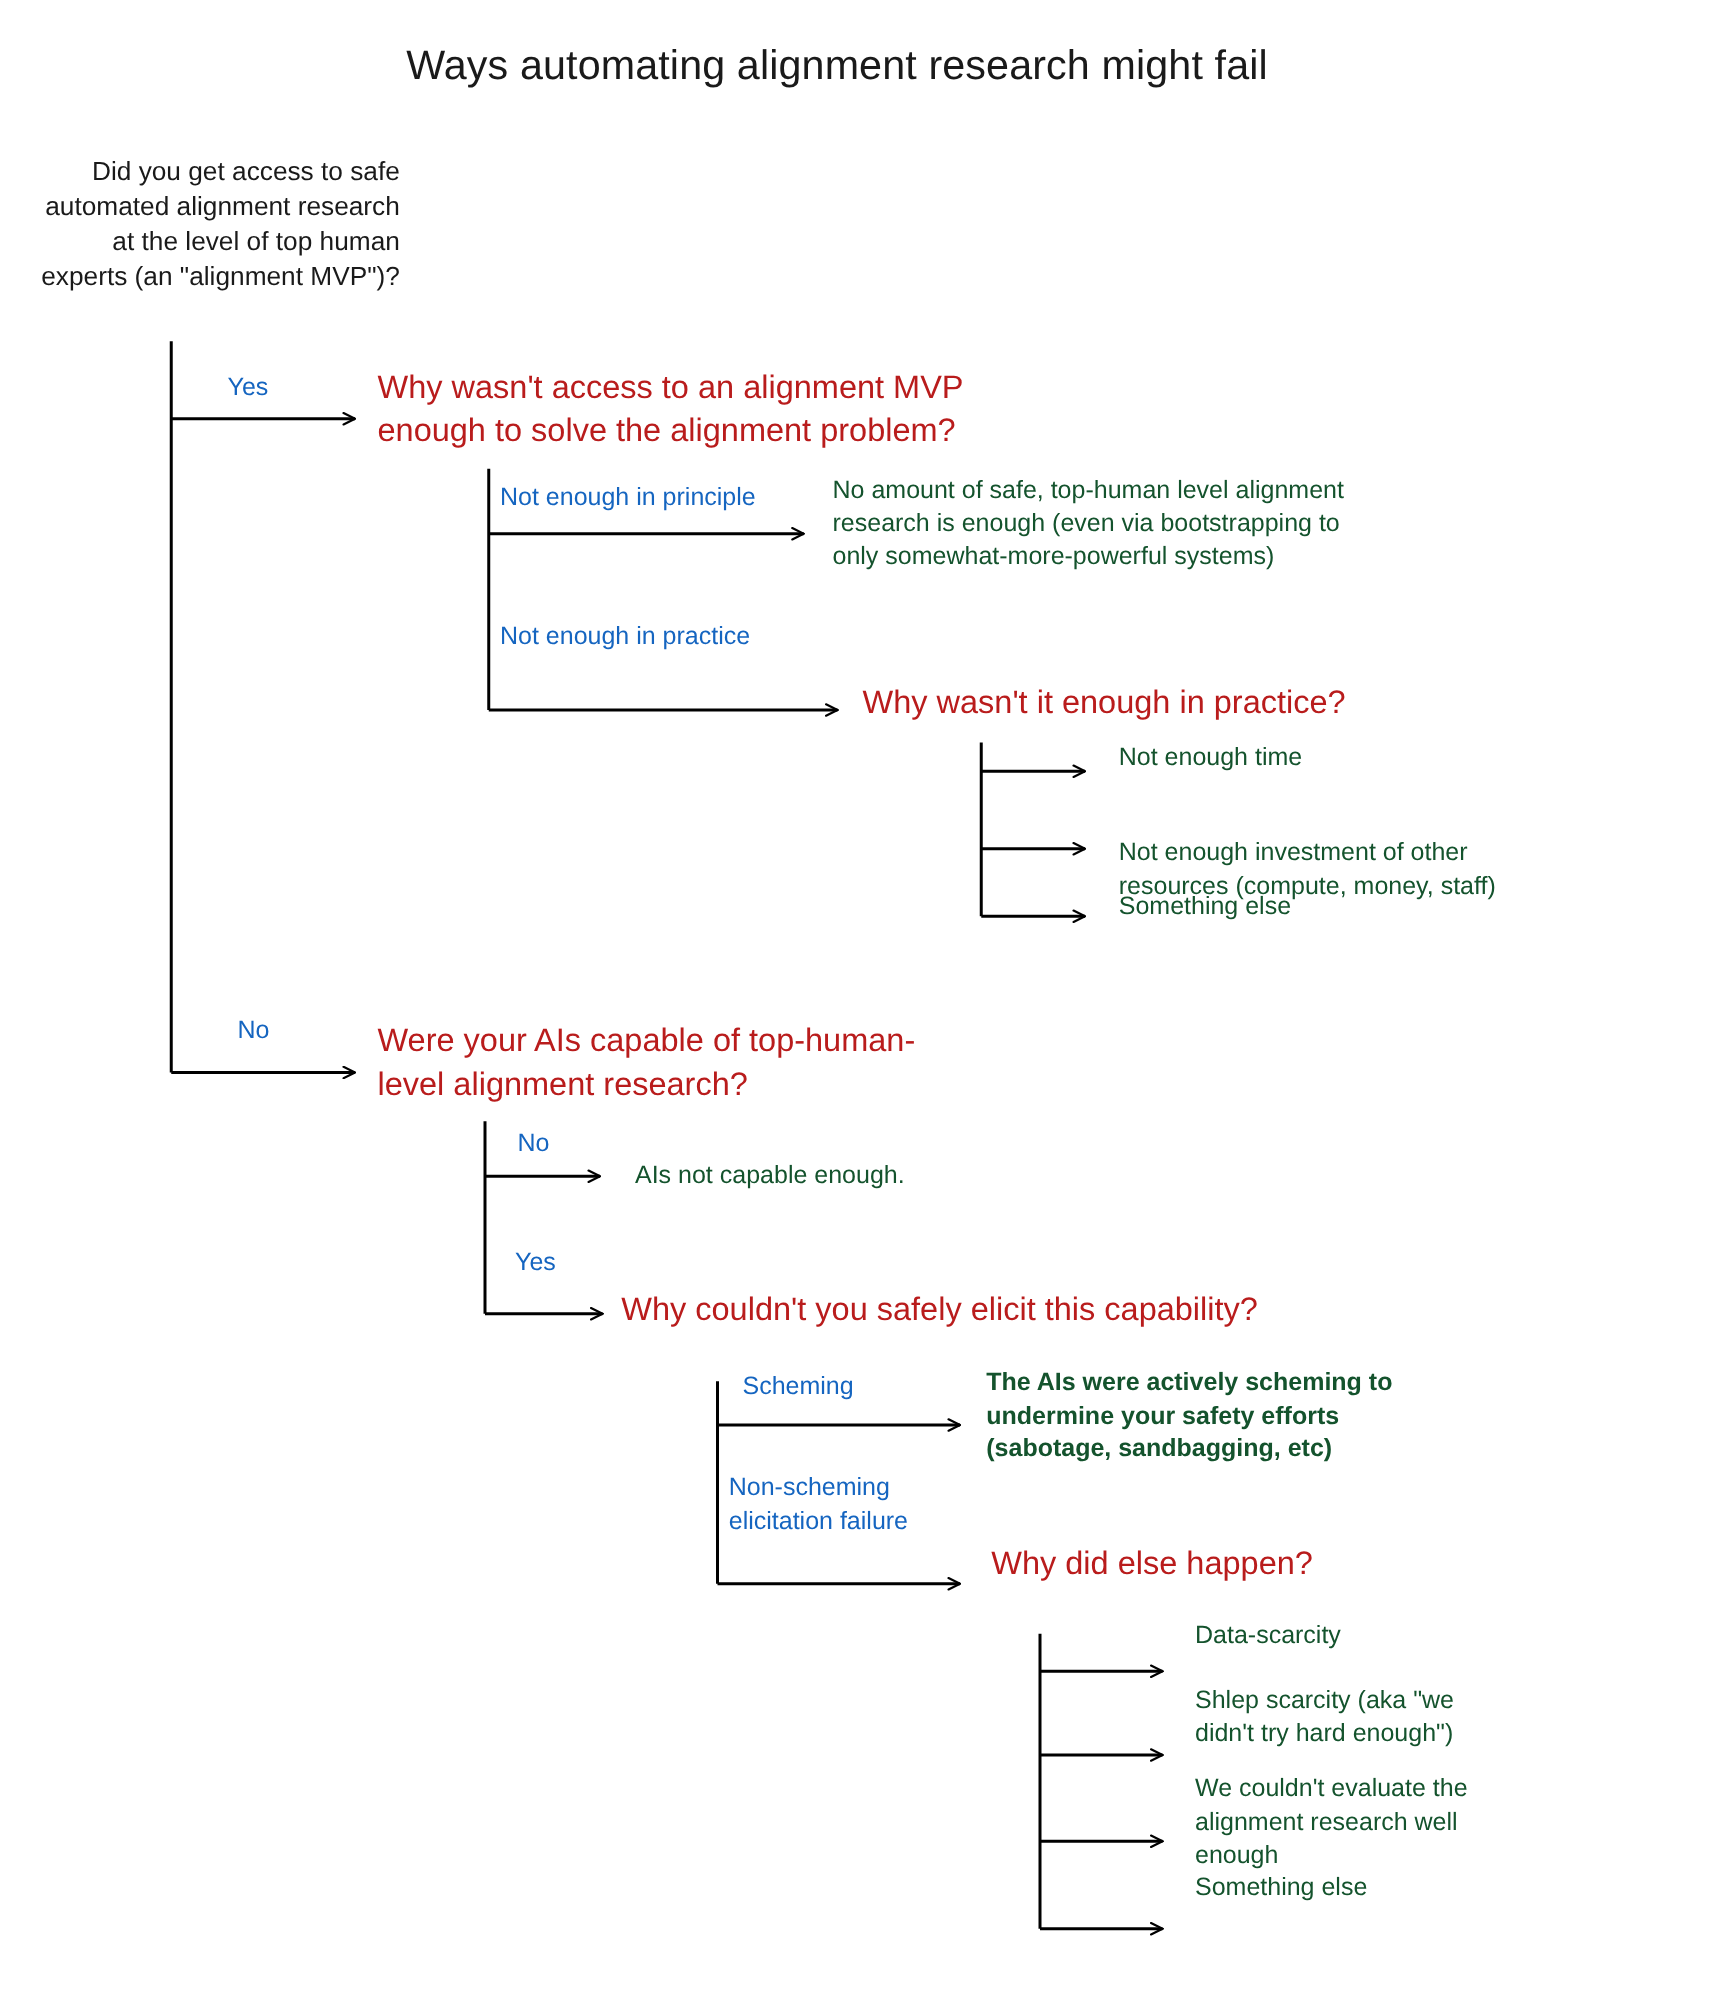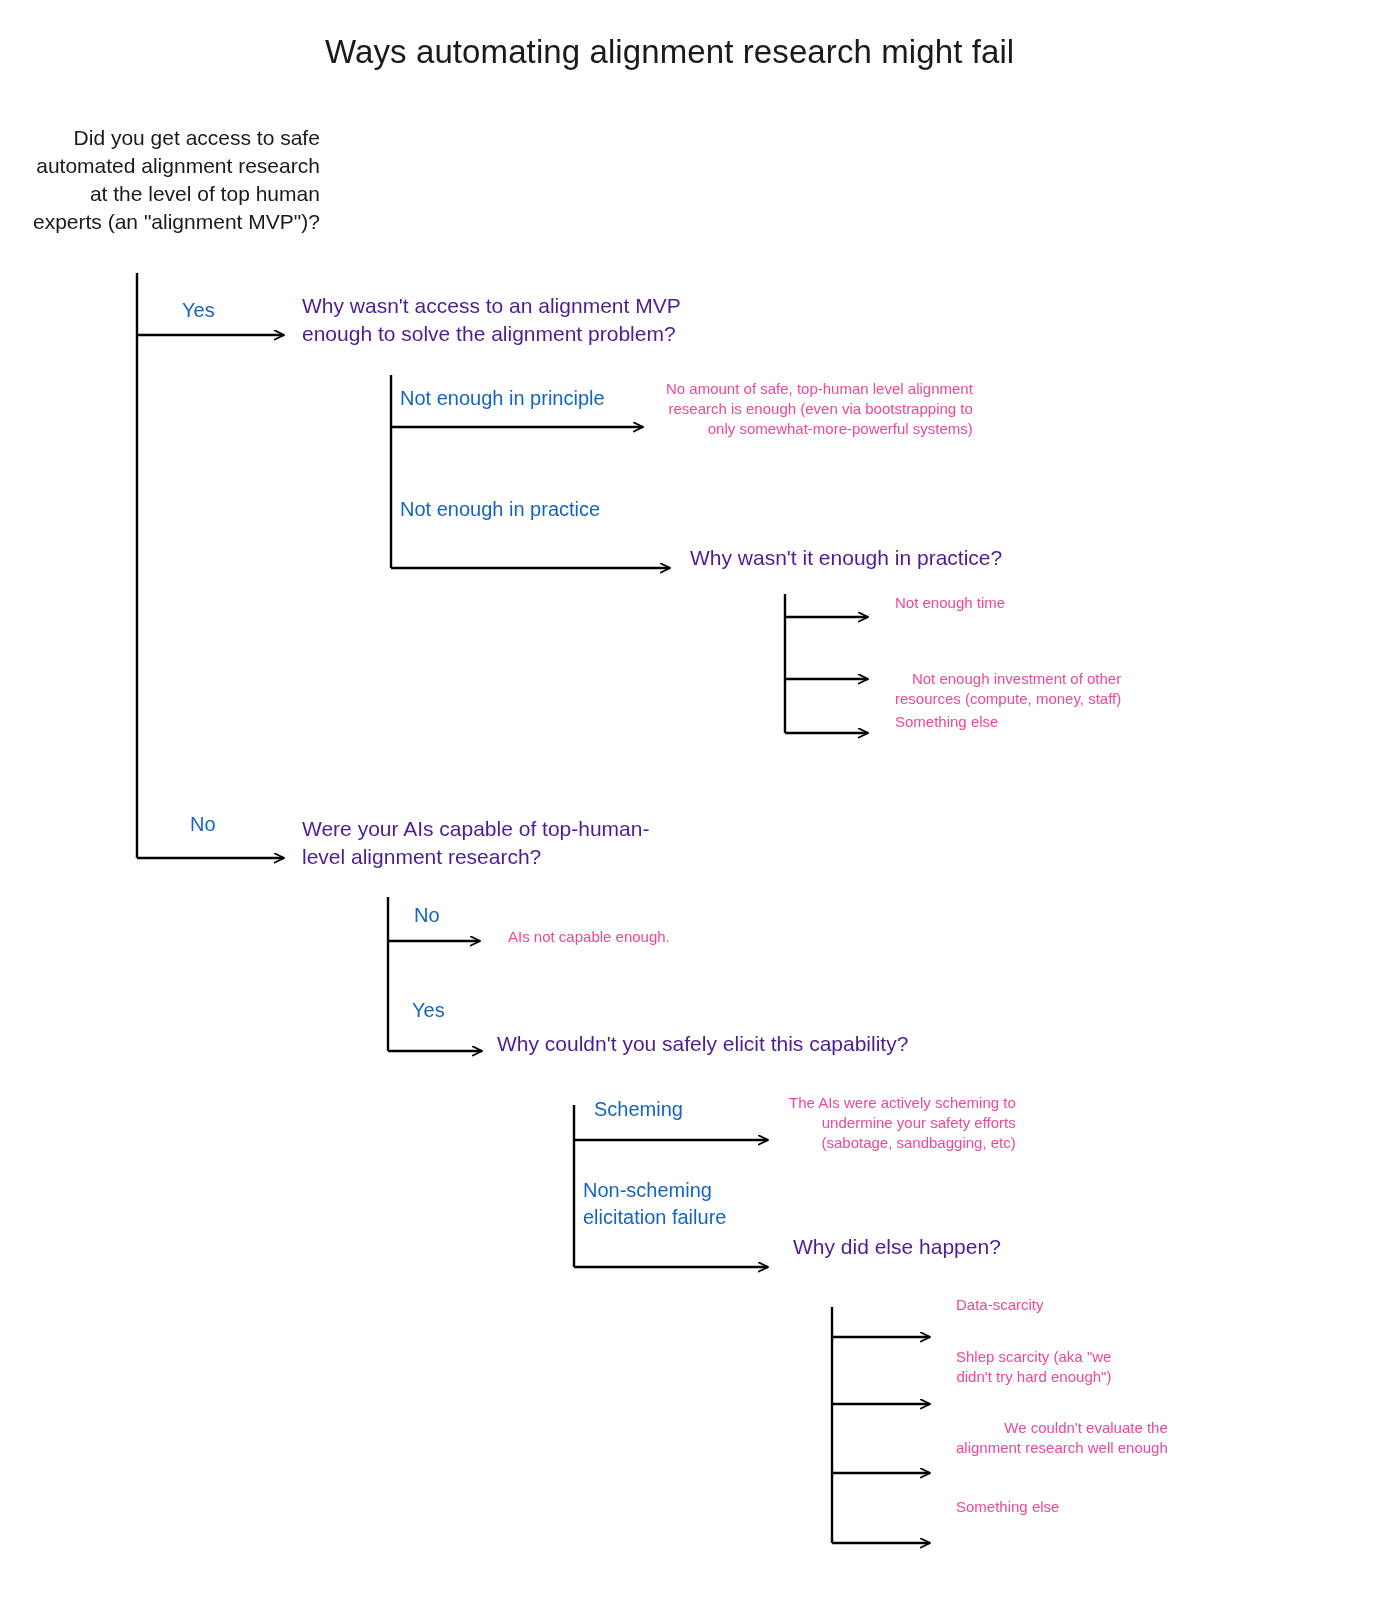--- a/index.html
+++ b/index.html
@@ -34,31 +34,30 @@
   .title {
     font-size: 33px;
     color: #1a1a1a;
     letter-spacing: 0.1px;
   }
   .q-root {
     font-size: 21px;
     color: #1a1a1a;
   }
   .q {
-    font-size: 21px;
-    color: #4c1d95;
+    font-size: 26px;
+    color: #b91c1c;
   }
   .lbl {
     font-size: 20px;
     color: #1565c0;
   }
   .leaf {
-    font-size: 15px;
-    color: #ec4899;
-    text-align: right;
+    font-size: 20px;
+    color: #14532d;
   }
 </style>
 </head>
 <body>
 
 <div id="page">
 
   <svg id="wires" viewBox="0 0 1378 1600" width="1378" height="1600" xmlns="http://www.w3.org/2000/svg">
     <defs>
       <marker id="ah" viewBox="0 0 12 12" refX="11" refY="6" markerWidth="11" markerHeight="11" orient="auto-start-reverse" markerUnits="userSpaceOnUse">
@@ -125,21 +124,21 @@
   <div class="tx q" style="left:302px; top:815px;">Were your AIs capable of top-human-
 level alignment research?</div>
 
   <div class="tx lbl" style="left:414px; top:902px;">No</div>
   <div class="tx leaf" style="left:508px; top:927px;">AIs not capable enough.</div>
 
   <div class="tx lbl" style="left:412px; top:997px;">Yes</div>
   <div class="tx q" style="left:497px; top:1030px;">Why couldn't you safely elicit this capability?</div>
 
   <div class="tx lbl" style="left:594px; top:1096px;">Scheming</div>
-  <div class="tx leaf" style="left:789px; top:1093px;">The AIs were actively scheming to
+  <div class="tx leaf" style="left:789px; top:1093px;font-weight:bold;">The AIs were actively scheming to
 undermine your safety efforts
 (sabotage, sandbagging, etc)</div>
 
   <div class="tx lbl" style="left:583px; top:1177px;">Non-scheming
 elicitation failure</div>
   <div class="tx q" style="left:793px; top:1233px;">Why did else happen?</div>
 
   <div class="tx leaf" style="left:956px; top:1295px;">Data-scarcity</div>
   <div class="tx leaf" style="left:956px; top:1347px;">Shlep scarcity (aka "we
 didn't try hard enough")</div>

